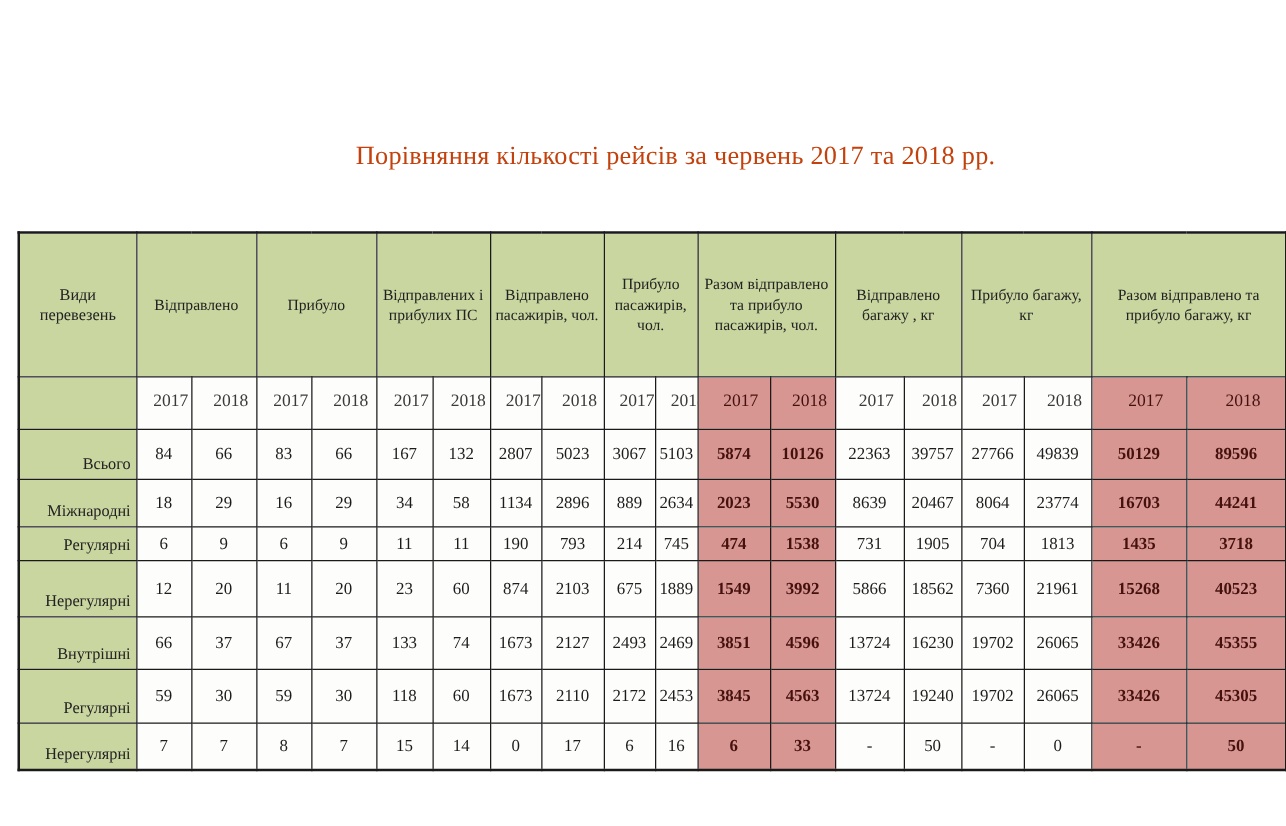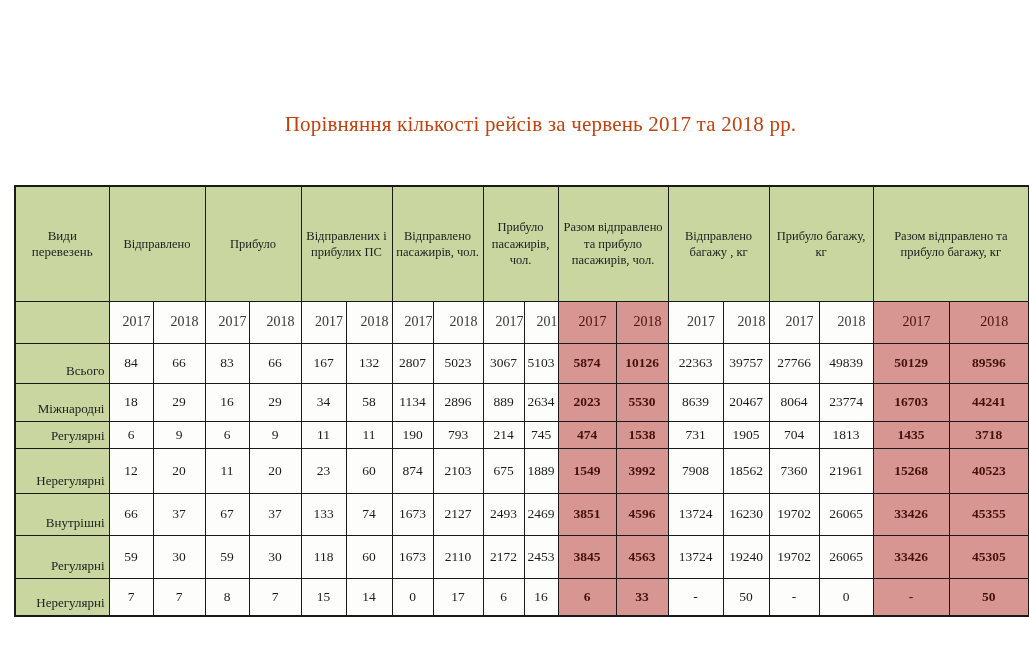--- a/index.html
+++ b/index.html
@@ -193,21 +193,21 @@
           <td class="val gb">11</td>
           <td class="val">20</td>
           <td class="val b gb">23</td>
           <td class="val b">60</td>
           <td class="val gb">874</td>
           <td class="val">2103</td>
           <td class="val gb">675</td>
           <td class="val">1889</td>
           <td class="val pink gb">1549</td>
           <td class="val pink">3992</td>
-          <td class="val gb">7908</td>
+          <td class="val gb">5866</td>
           <td class="val">18562</td>
           <td class="val gb">7360</td>
           <td class="val">21961</td>
           <td class="val pink gb">15268</td>
           <td class="val pink">40523</td>
         </tr>
         <tr style="height: 42px;">
           <td class="lbl">Внутрішні</td>
           <td class="val gb">66</td>
           <td class="val">37</td>

